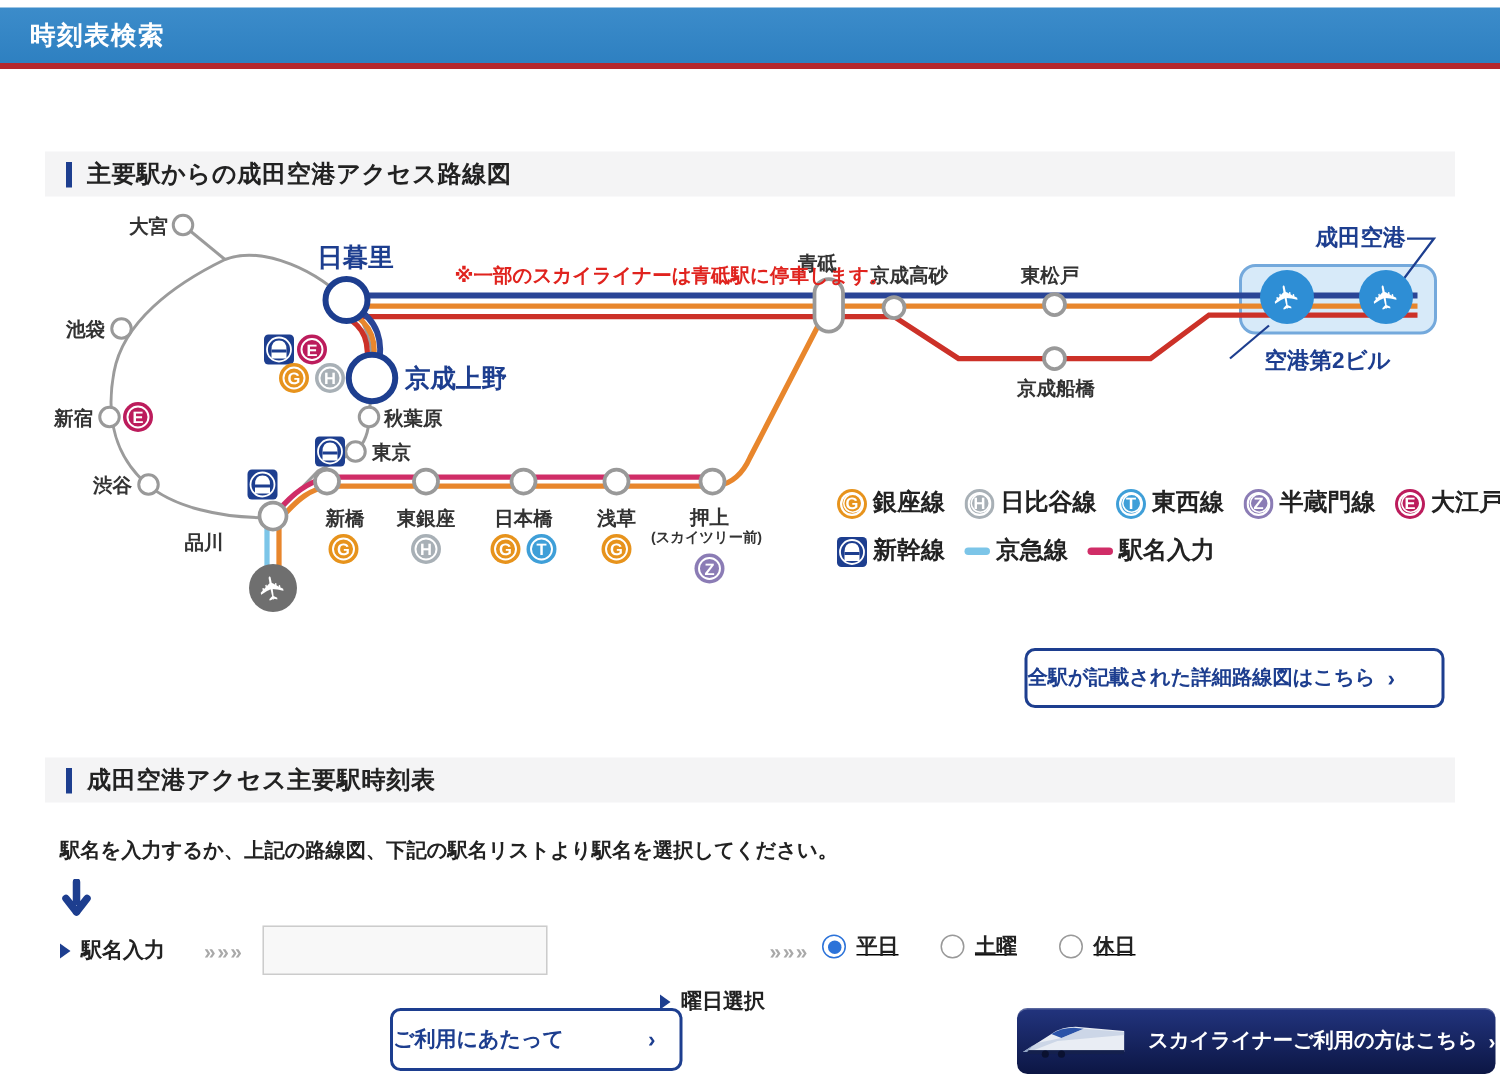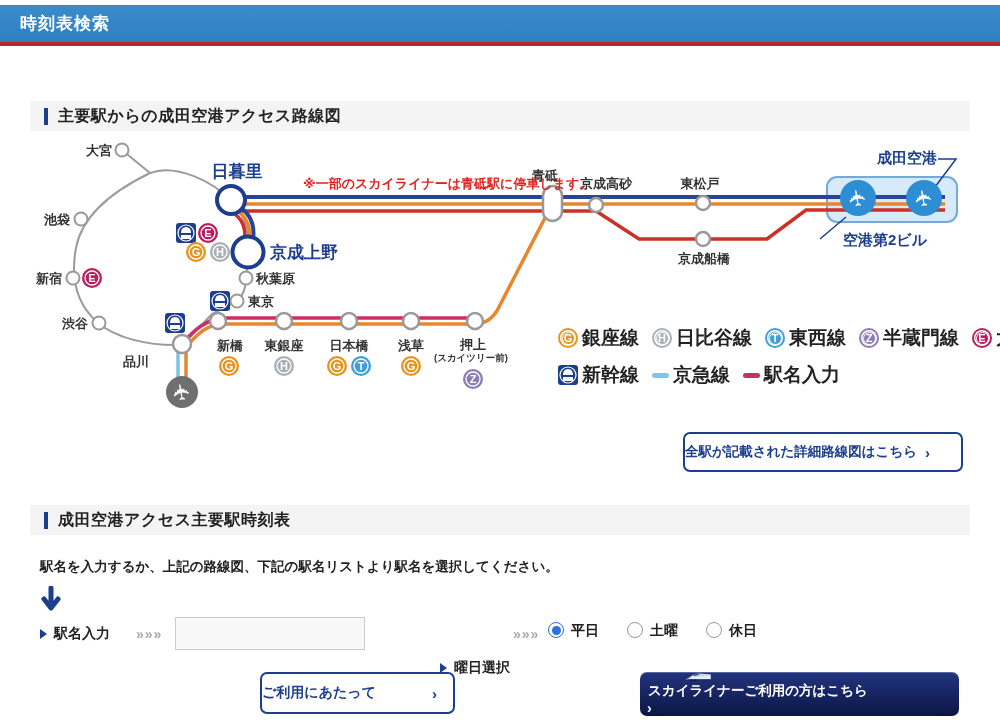--- a/index.html
+++ b/index.html
@@ -45,21 +45,21 @@
   .c-small{fill:#fff;stroke:#999;stroke-width:2;}
   .c-mid{fill:#fff;stroke:#999;stroke-width:2.5;}
   .c-big{fill:#fff;stroke:var(--navy);stroke-width:4;}
   .badge-letter{font-size:11px;font-weight:bold;fill:#fff;text-anchor:middle;}
   .plane-glyph{font-size:22px;fill:#fff;text-anchor:middle;}
 
   
   .legend{position:absolute;left:558px;top:325px;width:412px;}
   .legend-row{display:flex;align-items:center;margin-bottom:11px;}
   .legend-item{display:flex;align-items:center;margin-right:13px;}
-  .legend-label{font-size:19px;font-weight:600;color:#222;margin-left:4px;white-space:nowrap;}
+  .legend-label{font-size:16px;font-weight:600;color:#222;margin-left:4px;white-space:nowrap;}
   .badge{width:20px;height:20px;border-radius:50%;display:flex;align-items:center;justify-content:center;
     color:#fff;font-size:11px;font-weight:bold;box-shadow:inset 0 0 0 1.5px #fff,inset 0 0 0 20px transparent;
     border:2.5px solid transparent;background-clip:padding-box;position:relative;}
   .badge::after{content:"";position:absolute;inset:1.5px;border:1.3px solid #fff;border-radius:50%;}
   .dash{width:17px;height:5px;border-radius:2.5px;}
 
   
   .detail-btn{position:absolute;left:683px;top:432px;width:280px;height:40px;background:#fff;
     border:2px solid var(--navy);border-radius:7px;display:flex;align-items:center;justify-content:flex-start;
     color:var(--navy);font-size:13.5px;font-weight:bold;cursor:pointer;}
@@ -68,38 +68,38 @@
   
   .instruction{position:absolute;left:40px;top:558px;font-size:13.5px;font-weight:600;color:#222;}
   .down-arrow{position:absolute;left:40px;top:586px;}
   .form-label{position:absolute;display:flex;align-items:center;font-size:14px;font-weight:bold;color:#222;}
   .tri{width:0;height:0;border-left:7px solid var(--navy);border-top:5px solid transparent;
     border-bottom:5px solid transparent;margin-right:7px;}
   .arrows{color:#a9a9a9;font-size:14px;font-weight:bold;letter-spacing:1px;position:absolute;}
   .station-input{position:absolute;left:175px;top:617px;width:190px;height:33px;background:#f8f8f8;
     border:1px solid #ccc;font-size:14px;padding:0 8px;}
   .radio-group{position:absolute;left:548px;top:622px;display:flex;align-items:center;}
-  .radio-item{display:flex;align-items:flex-start;margin-right:28px;cursor:pointer;}
+  .radio-item{display:flex;align-items:center;margin-right:28px;cursor:pointer;text-decoration:underline;}
   .radio-circle{width:16px;height:16px;border-radius:50%;border:1.5px solid #999;background:#fff;
     display:flex;align-items:center;justify-content:center;}
   .radio-circle.checked{border-color:var(--radio-blue);}
   .radio-dot{width:9px;height:9px;border-radius:50%;background:var(--radio-blue);}
   .radio-label{font-size:14px;font-weight:600;color:#222;margin-left:7px;}
 
   
   .show-btn{position:absolute;left:40px;top:672px;width:205px;height:44px;border:none;border-radius:5px;
     background:linear-gradient(#2a3d9e,#151f60);color:#fff;font-size:15px;font-weight:bold;cursor:pointer;
     font-family:inherit;letter-spacing:1px;}
   .usage-btn{position:absolute;left:260px;top:672px;width:195px;height:42px;border-radius:7px;background:#fff;
     border:2px solid var(--navy);color:var(--navy);font-size:14px;font-weight:bold;display:flex;
     align-items:center;justify-content:flex-start;cursor:pointer;}
   .usage-btn .chev{position:absolute;right:16px;font-size:15px;}
-  .skyliner-btn{position:absolute;left:640px;top:672px;width:319px;height:44px;border-radius:7px;
-    background:linear-gradient(#22347e,#0c1644);display:flex;cursor:pointer;
-    box-shadow:inset 0 1px 0 rgba(255,255,255,.25);overflow:hidden;flex-direction:column;}
+  .skyliner-btn{position:absolute;left:678px;top:672px;width:319px;height:44px;border-radius:7px;
+    background:linear-gradient(#22347e,#0c1644);display:flex;align-items:center;cursor:pointer;
+    box-shadow:inset 0 1px 0 rgba(255,255,255,.25);overflow:hidden;}
   .skyliner-btn .txt{color:#fff;font-size:13.5px;font-weight:bold;margin-left:8px;white-space:nowrap;}
   .skyliner-btn .chev{color:#fff;font-size:14px;font-weight:bold;margin-left:7px;}
 </style>
 </head>
 <body>
 
 <div class="page">
 
   <div class="top-bar">
     <span class="top-bar-title">時刻表検索</span>

